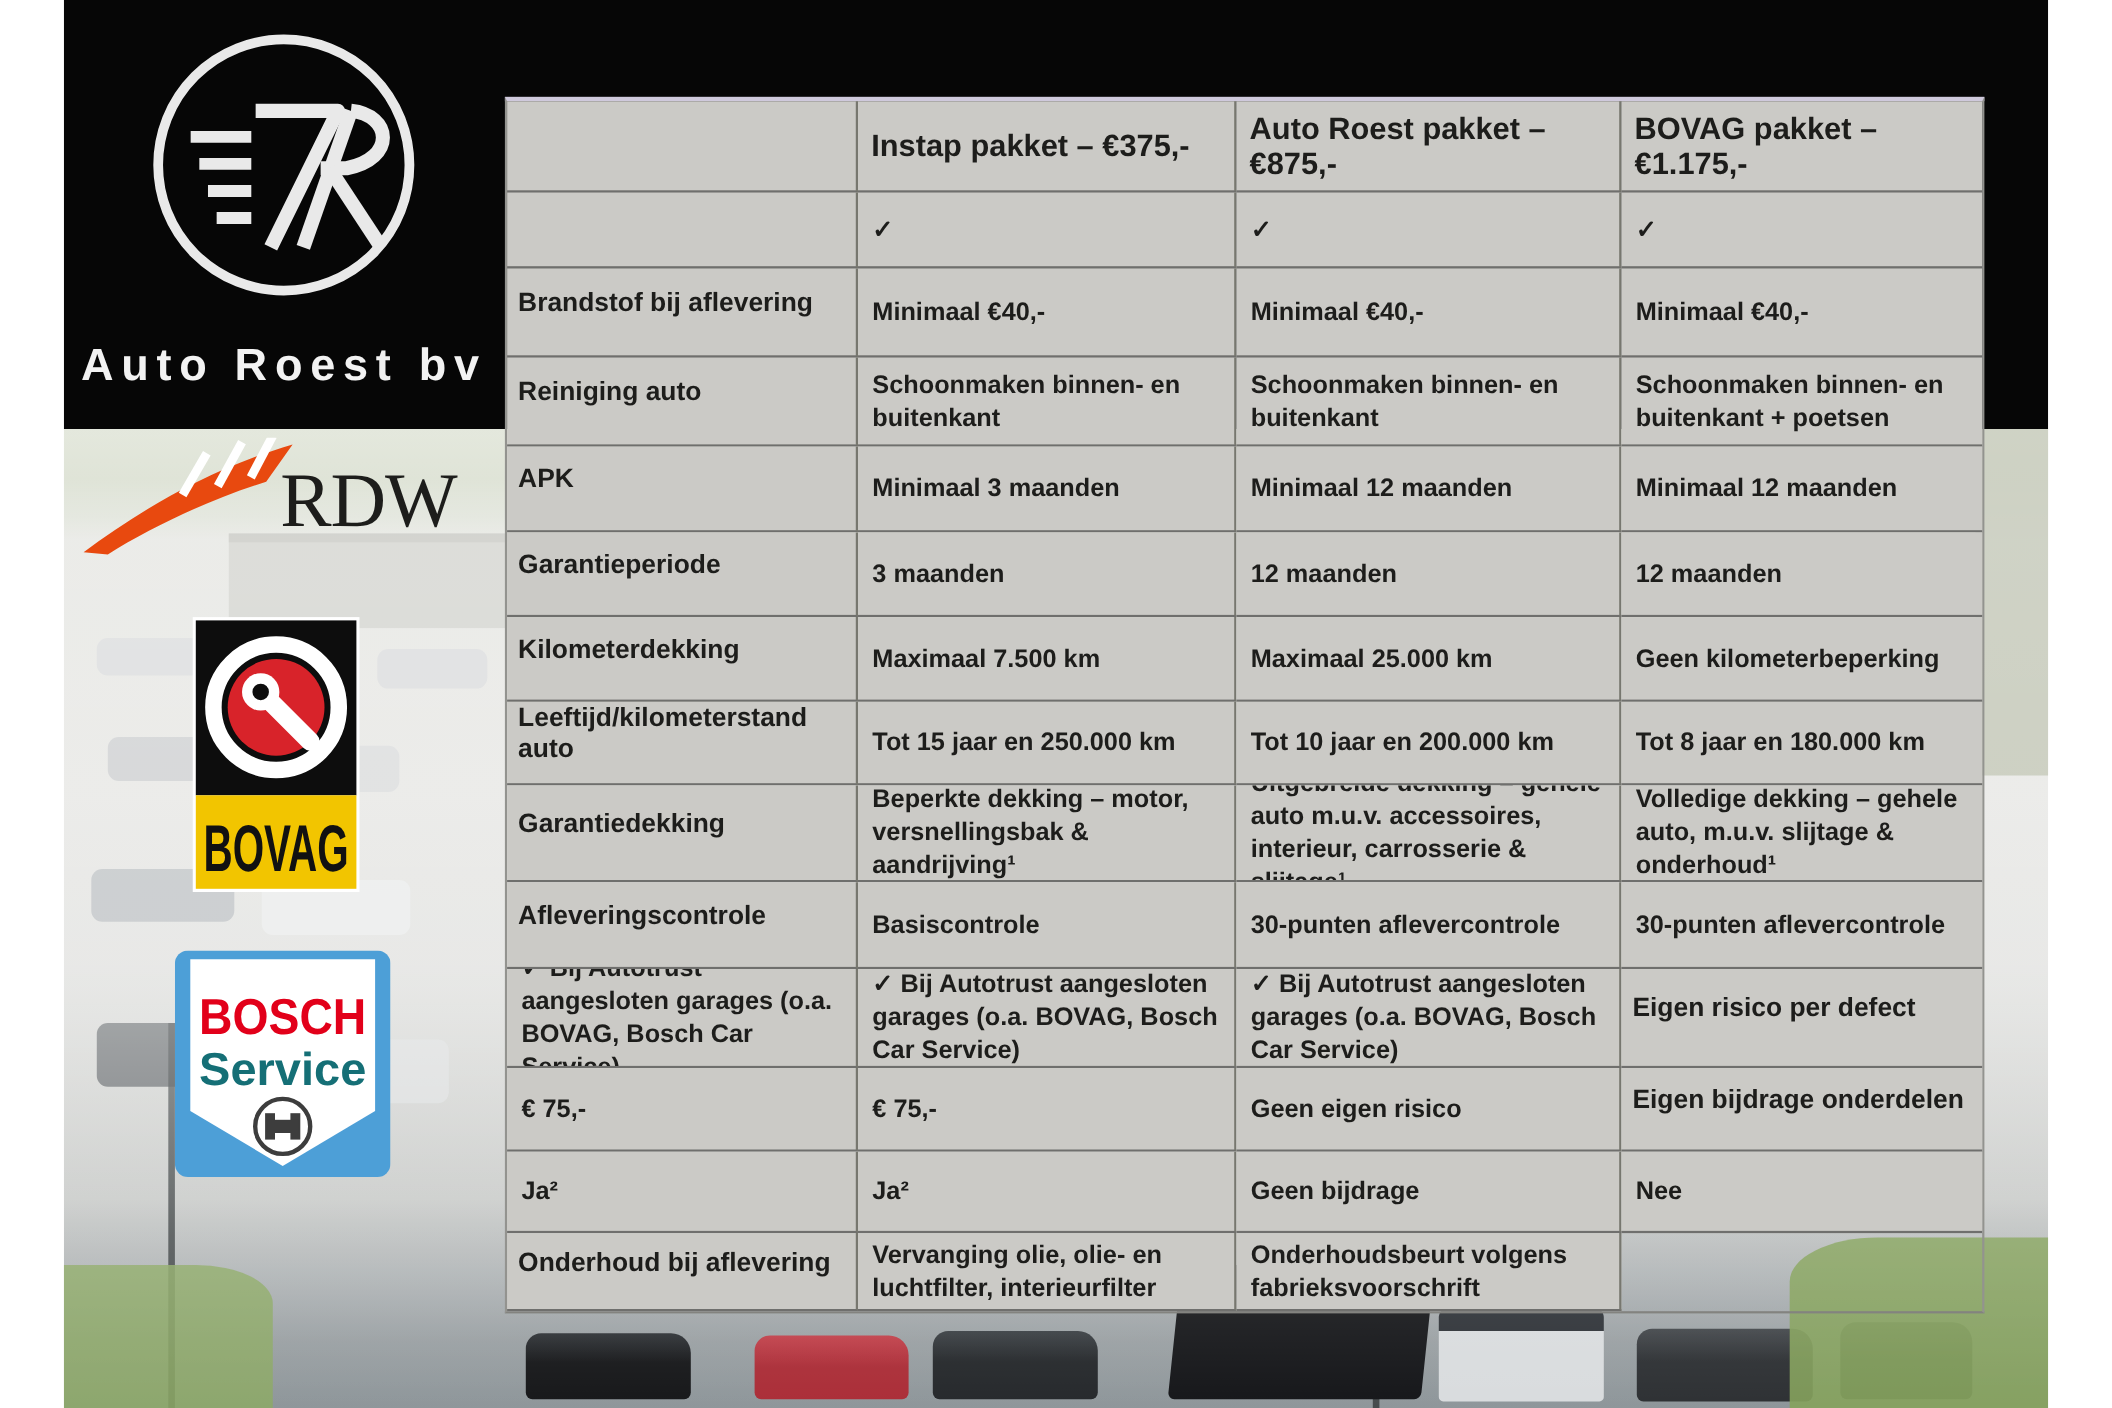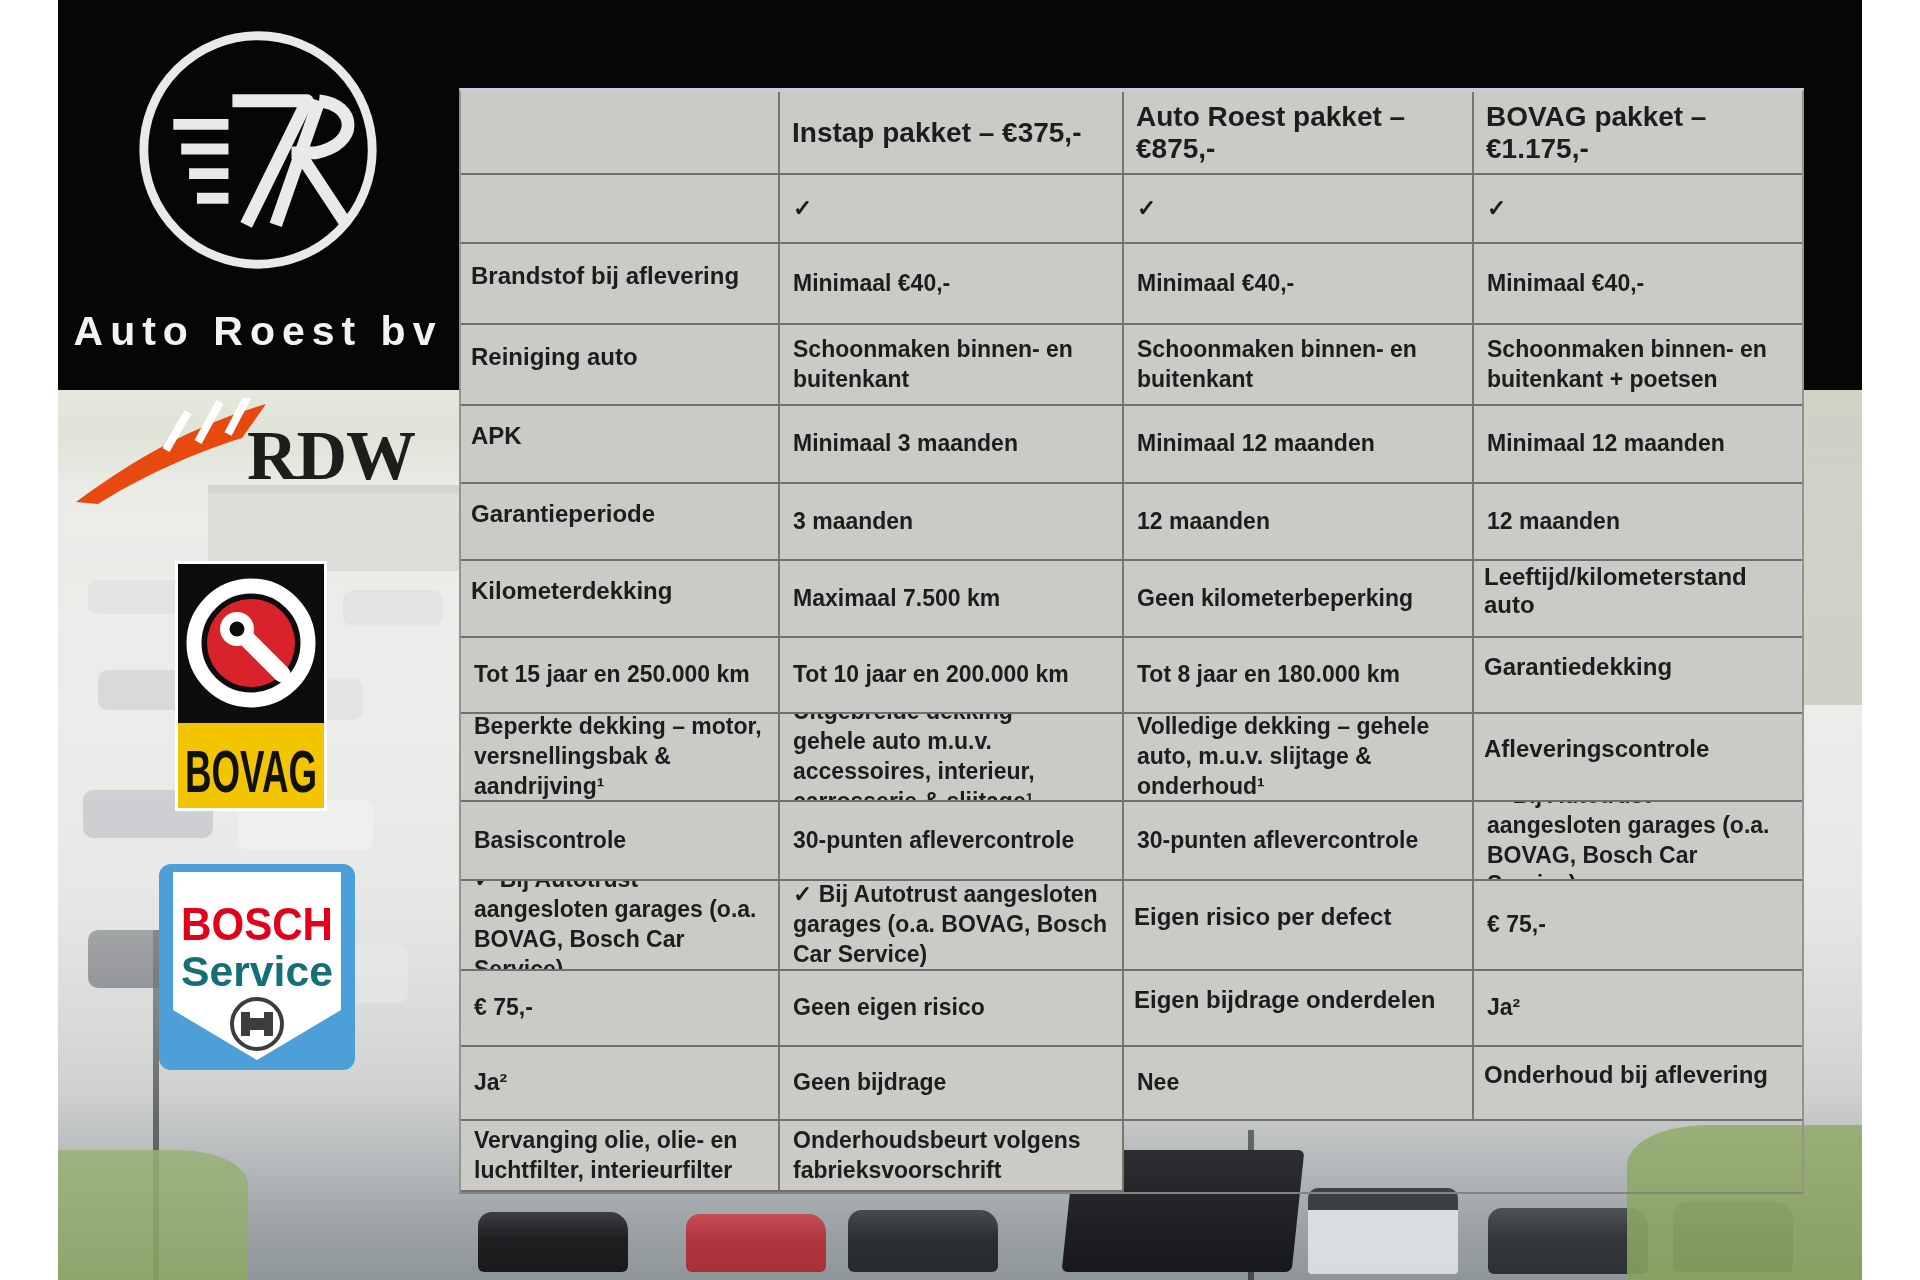--- a/index.html
+++ b/index.html
@@ -31,21 +31,21 @@
     background:linear-gradient(to bottom,rgba(255,255,255,.50) 0%,rgba(255,255,255,.45) 55%,rgba(255,255,255,.12) 82%,rgba(255,255,255,0) 100%);}
 
   
   .brand{position:absolute;left:58px;top:0;width:340px;height:390px;z-index:3;}
   .brand svg{position:absolute;left:72px;top:22px;}
   .brand-name{position:absolute;left:0;top:308px;width:400px;text-align:center;
     color:#f2f2f2;font-size:41px;font-weight:bold;letter-spacing:7px;white-space:nowrap;}
 
   
   .rdw{position:absolute;left:70px;top:398px;width:345px;height:108px;z-index:3;}
-  .rdw .word{position:absolute;right:0;top:18px;font-family:"Liberation Serif",serif;font-weight:bold;
+  .rdw .word{position:absolute;right:0;top:18px;font-family:"Liberation Serif",serif;font-weight:normal;
     font-size:70px;color:#1d1d1b;letter-spacing:-1px;}
   .bovag{position:absolute;left:175px;top:561px;z-index:3;}
   .bosch{position:absolute;left:159px;top:864px;z-index:3;}
 
   
   .pkgtable{position:absolute;left:459px;top:88px;width:1341px;height:1100px;z-index:4;
     display:grid;grid-template-columns:319px 344px 350px 328px;
     grid-template-rows:83px 69px 81px 81px 78px 77px 77px 76px 88px 79px 90px 76px 74px 71px;
     border-top:4px solid #cfc9dc;border-left:2px solid #93938f;border-right:2px solid #93938f;border-bottom:2px solid #83837f;}
   .cell{background:#cbcac6;border-right:2px solid #77776f;border-bottom:2px solid #6f6f6d;
@@ -173,20 +173,21 @@
   <div class="cell rv">Minimaal 12 maanden</div>
   <div class="cell rv">Minimaal 12 maanden</div>
 
   <div class="cell rl">Garantieperiode</div>
   <div class="cell rv">3 maanden</div>
   <div class="cell rv">12 maanden</div>
   <div class="cell rv">12 maanden</div>
 
   <div class="cell rl">Kilometerdekking</div>
   <div class="cell rv">Maximaal 7.500 km</div>
+  <div class="cell rv">Maximaal 25.000 km</div>
   <div class="cell rv">Geen kilometerbeperking</div>
 
   <div class="cell rl">Leeftijd/kilometerstand auto</div>
   <div class="cell rv">Tot 15 jaar en 250.000 km</div>
   <div class="cell rv">Tot 10 jaar en 200.000 km</div>
   <div class="cell rv">Tot 8 jaar en 180.000 km</div>
 
   <div class="cell rl">Garantiedekking</div>
   <div class="cell rv">Beperkte dekking – motor, versnellingsbak &amp; aandrijving¹</div>
   <div class="cell rv">Uitgebreide dekking – gehele auto m.u.v. accessoires, interieur, carrosserie &amp; slijtage¹</div>

